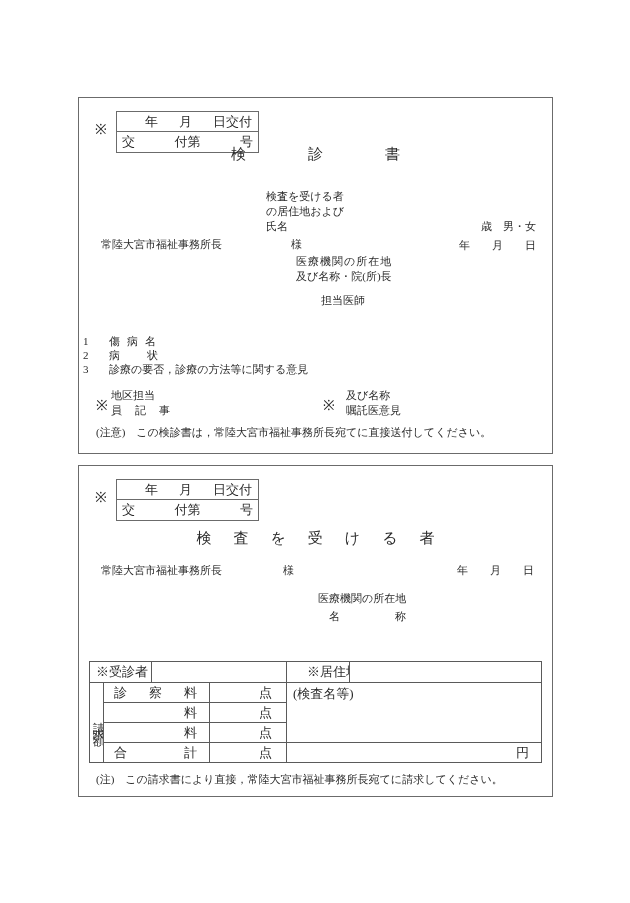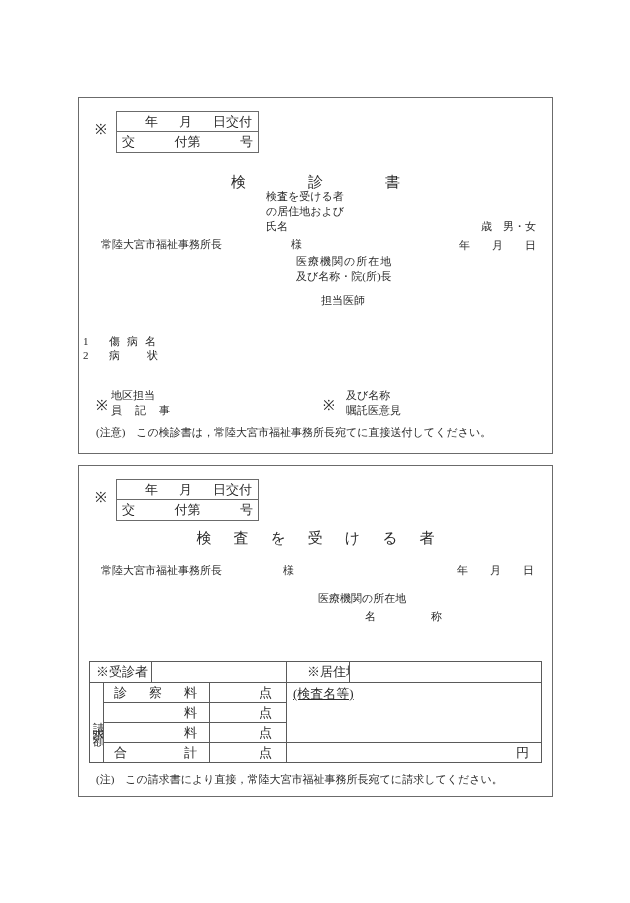--- a/index.html
+++ b/index.html
@@ -28,21 +28,21 @@
 
   
   .title { position:absolute; left:0; width:100%; text-align:center; font-size:15px; line-height:17px; }
   .ls62 { letter-spacing:62px; margin-right:-62px; }
   .ls22t { letter-spacing:22px; margin-right:-22px; }
 
   .ls1  { letter-spacing:1px; }
   .ls7  { letter-spacing:7px; }
   .ls13 { letter-spacing:13px; }
   .ls27 { letter-spacing:27px; }
-  .ls55 { letter-spacing:55px;margin-left:36px; }
+  .ls55 { letter-spacing:55px; }
 
   .right { right:16px; text-align:right; }
 
   .ino { display:inline-block; width:26px; }
 
   
   .feetable {
     position:absolute; left:10px; top:195px; width:452px;
     border-collapse:collapse; table-layout:fixed; font-size:13px;
   }
@@ -57,21 +57,21 @@
   .vert-label {
     writing-mode:vertical-rl; text-orientation:upright;
     letter-spacing:6px; font-size:12.5px; display:inline-block;
   }
   td.spread  { padding-left:10px; }
   .ls22c { letter-spacing:22px;text-align:center; }
   .ls57c { letter-spacing:57px; }
   td.feeR  { padding-left:80px; }
   td.unit  { text-align:right; padding-right:14px; }
   td.yen   { text-align:right; padding-right:12px; }
-  td.exam  { vertical-align:top; padding:2px 0 0 6px;text-decoration:underline; }
+  td.exam  { vertical-align:top; padding:2px 0 0 6px; }
 </style>
 </head>
 <body>
 
 <div class="page">
 
   <div class="formbox" id="form1">
 
     <div class="mark" style="left:16px;top:21px">※</div>
 
@@ -81,21 +81,21 @@
         <span>月</span>
         <span>日交付</span>
       </div>
       <div class="dbrow dbrow2">
         <span>交</span>
         <span>付第</span>
         <span>号</span>
       </div>
     </div>
 
-    <div class="title" style="top:76px">
+    <div class="title" style="top:48px">
       <span class="ls62">検診書</span>
     </div>
 
     <div class="t" style="left:187px;top:91px">検査を受ける者</div>
     <div class="t" style="left:187px;top:106px">の居住地および</div>
     <div class="t" style="left:187px;top:121px">氏名</div>
     <div class="t right" style="top:121px">歳　男・女</div>
 
     <div class="t" style="left:22px;top:139px">常陸大宮市福祉事務所長</div>
     <div class="t" style="left:212px;top:139px">様</div>
@@ -104,20 +104,23 @@
     <div class="t ls1" style="left:217px;top:156px">医療機関の所在地</div>
     <div class="t" style="left:217px;top:171px">及び名称・院(所)長</div>
     <div class="t" style="left:242px;top:195px">担当医師</div>
 
 
     <div class="t" style="left:4px;top:236px">
       <span class="ino">1</span><span class="ls7">傷病名</span>
     </div>
     <div class="t" style="left:4px;top:250px">
       <span class="ino">2</span><span class="ls27">病状</span>
+    </div>
+    <div class="t" style="left:4px;top:264px">
+      <span class="ino">3</span><span>診療の要否，診療の方法等に関する意見</span>
     </div>
 
     <div class="mark" style="left:17px;top:297px">※</div>
     <div class="t" style="left:32px;top:290px">地区担当</div>
     <div class="t ls13" style="left:32px;top:305px">員記事</div>
 
     <div class="mark" style="left:244px;top:297px">※</div>
     <div class="t" style="left:267px;top:290px">及び名称</div>
     <div class="t" style="left:267px;top:305px">嘱託医意見</div>
 

